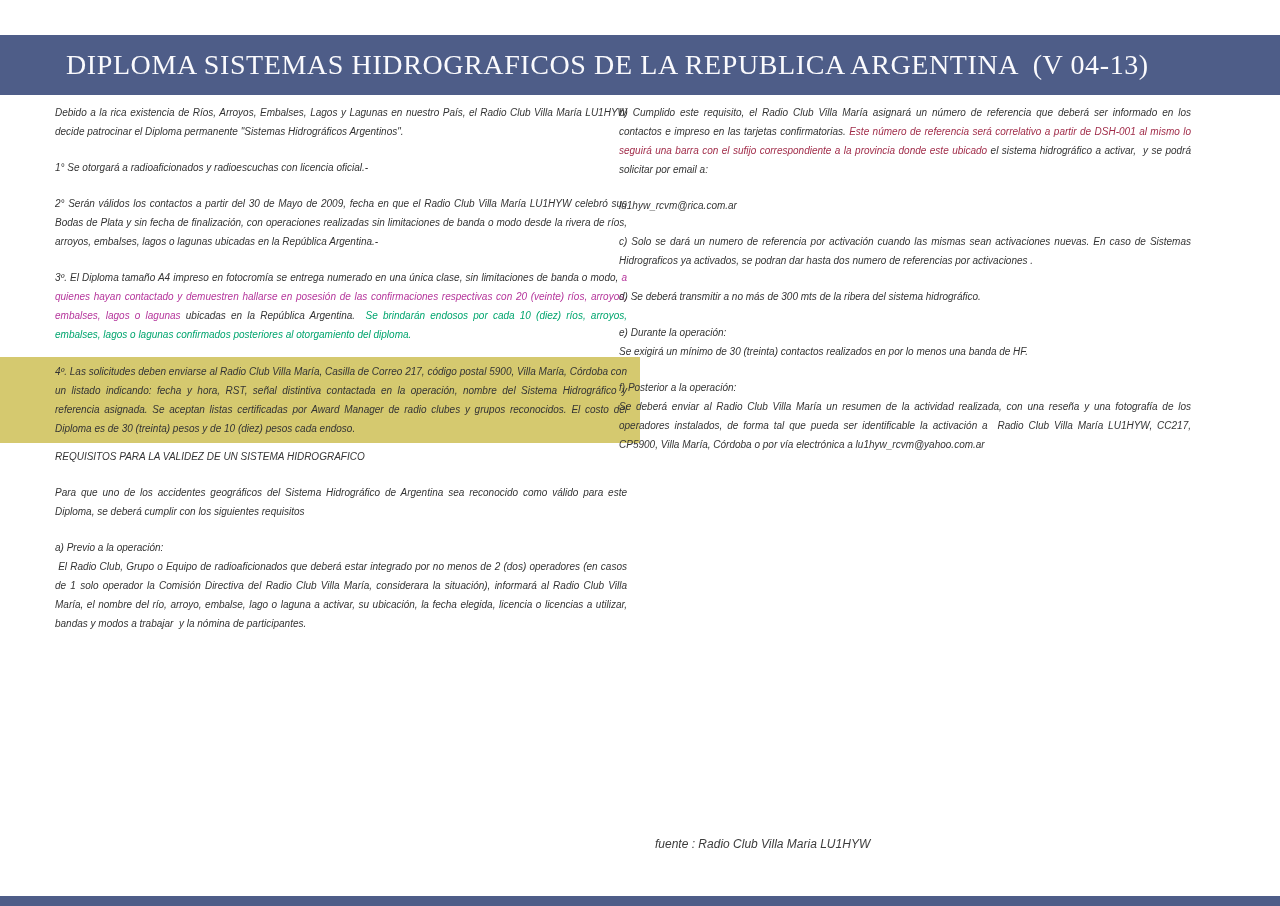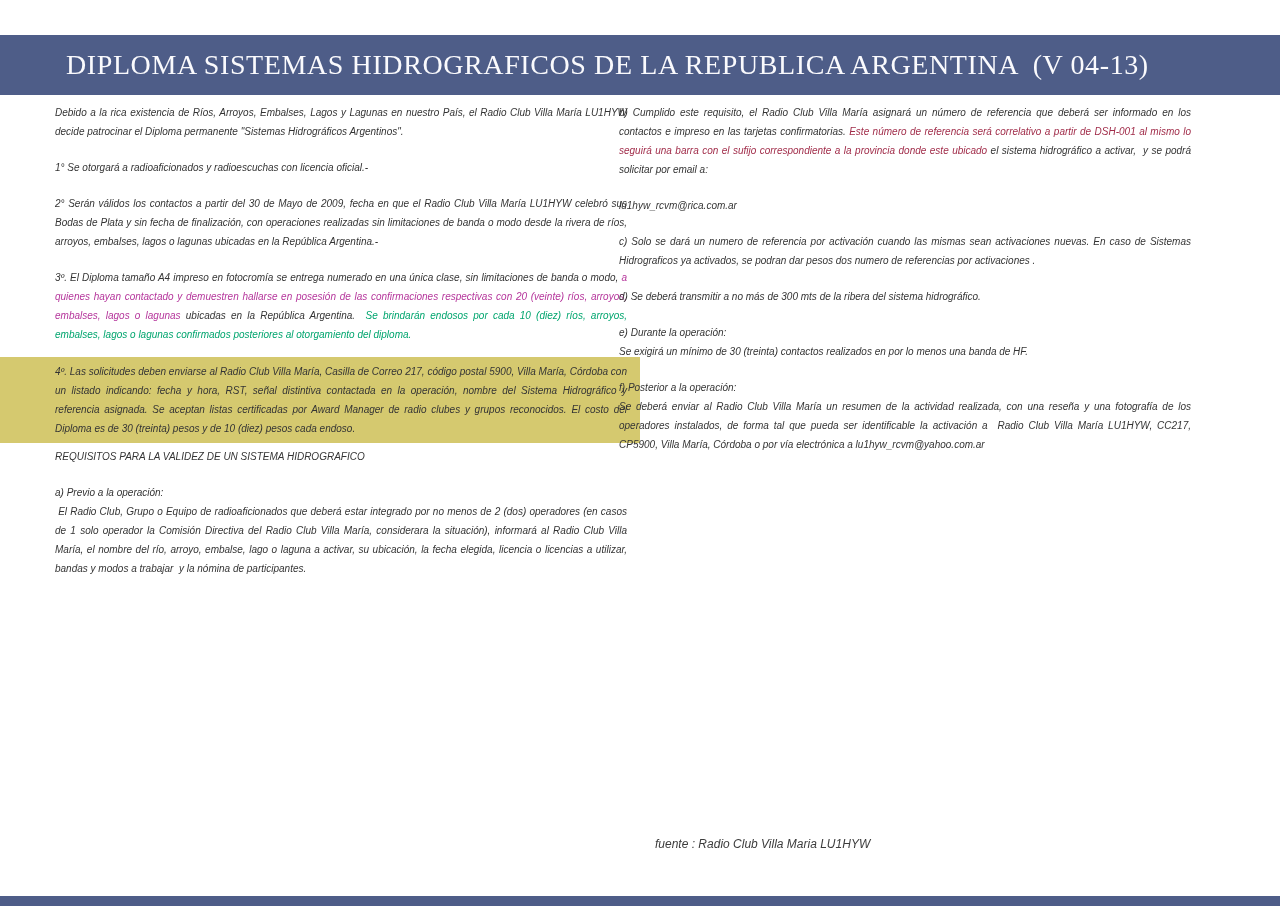--- a/index.html
+++ b/index.html
@@ -83,27 +83,28 @@
     <div class="title">DIPLOMA SISTEMAS HIDROGRAFICOS DE LA REPUBLICA ARGENTINA  (V 04-13)</div>
   </div>
 
   <div class="col col-left">
       <p class="para"><span>Debido a la rica existencia de Ríos, Arroyos, Embalses, Lagos y Lagunas en nuestro País, el Radio Club Villa María LU1HYW decide patrocinar el Diploma permanente "Sistemas Hidrográficos Argentinos".</span></p>
       <p class="para"><span>1° Se otorgará a radioaficionados y radioescuchas con licencia oficial.-</span></p>
       <p class="para"><span>2° Serán válidos los contactos a partir del 30 de Mayo de 2009, fecha en que el Radio Club Villa María LU1HYW celebró sus Bodas de Plata y sin fecha de finalización, con operaciones realizadas sin limitaciones de banda o modo desde la rivera de ríos, arroyos, embalses, lagos o lagunas ubicadas en la República Argentina.-</span></p>
       <p class="para"><span>3º. El Diploma tamaño A4 impreso en fotocromía se entrega numerado en una única clase, sin limitaciones de banda o modo, </span><span class="c-magenta">a quienes hayan contactado y demuestren hallarse en posesión de las confirmaciones respectivas con 20 (veinte) ríos, arroyos, embalses, lagos o lagunas</span><span> ubicadas en la República Argentina.  </span><span class="c-green">Se brindarán endosos por cada 10 (diez) ríos, arroyos, embalses, lagos o lagunas confirmados posteriores al otorgamiento del diploma.</span></p>
       <p class="para highlight"><span>4º. Las solicitudes deben enviarse al Radio Club Villa María, Casilla de Correo 217, código postal 5900, Villa María, Córdoba con un listado indicando: fecha y hora, RST, señal distintiva contactada en la operación, nombre del Sistema Hidrográfico y referencia asignada. Se aceptan listas certificadas por Award Manager de radio clubes y grupos reconocidos. El costo del Diploma es de 30 (treinta) pesos y de 10 (diez) pesos cada endoso.</span></p>
       <p class="para"><span>REQUISITOS PARA LA VALIDEZ DE UN SISTEMA HIDROGRAFICO</span></p>
+      <p class="para"><span>Para que uno de los accidentes geográficos del Sistema Hidrográfico de Argentina sea reconocido como válido para este Diploma, se deberá cumplir con los siguientes requisitos</span></p>
       <p class="para"><span>a) Previo a la operación:
  El Radio Club, Grupo o Equipo de radioaficionados que deberá estar integrado por no menos de 2 (dos) operadores (en casos de 1 solo operador la Comisión Directiva del Radio Club Villa María, considerara la situación), informará al Radio Club Villa María, el nombre del río, arroyo, embalse, lago o laguna a activar, su ubicación, la fecha elegida, licencia o licencias a utilizar, bandas y modos a trabajar  y la nómina de participantes.</span></p>
     </div>
   <div class="col col-right">
       <p class="para"><span>b) Cumplido este requisito, el Radio Club Villa María asignará un número de referencia que deberá ser informado en los contactos e impreso en las tarjetas confirmatorias. </span><span class="c-wine">Este número de referencia será correlativo a partir de DSH-001 al mismo lo seguirá una barra con el sufijo correspondiente a la provincia donde este ubicado</span><span> el sistema hidrográfico a activar,  y se podrá solicitar por email a:</span></p>
       <p class="para"><span>lu1hyw_rcvm@rica.com.ar</span></p>
-      <p class="para"><span>c) Solo se dará un numero de referencia por activación cuando las mismas sean activaciones nuevas. En caso de Sistemas Hidrograficos ya activados, se podran dar pesos dos numero de referencias por activaciones .</span></p>
+      <p class="para"><span>c) Solo se dará un numero de referencia por activación cuando las mismas sean activaciones nuevas. En caso de Sistemas Hidrograficos ya activados, se podran dar hasta dos numero de referencias por activaciones .</span></p>
       <p class="para"><span>d) Se deberá transmitir a no más de 300 mts de la ribera del sistema hidrográfico.</span></p>
       <p class="para"><span>e) Durante la operación:
 Se exigirá un mínimo de 30 (treinta) contactos realizados en por lo menos una banda de HF.</span></p>
       <p class="para"><span>f) Posterior a la operación:
 Se deberá enviar al Radio Club Villa María un resumen de la actividad realizada, con una reseña y una fotografía de los operadores instalados, de forma tal que pueda ser identificable la activación a  Radio Club Villa María LU1HYW, CC217, CP5900, Villa María, Córdoba o por vía electrónica a lu1hyw_rcvm@yahoo.com.ar</span></p>
     </div>
 
   <div class="source">fuente : Radio Club Villa Maria LU1HYW</div>
   <div class="bottombar"></div>
 </div>

